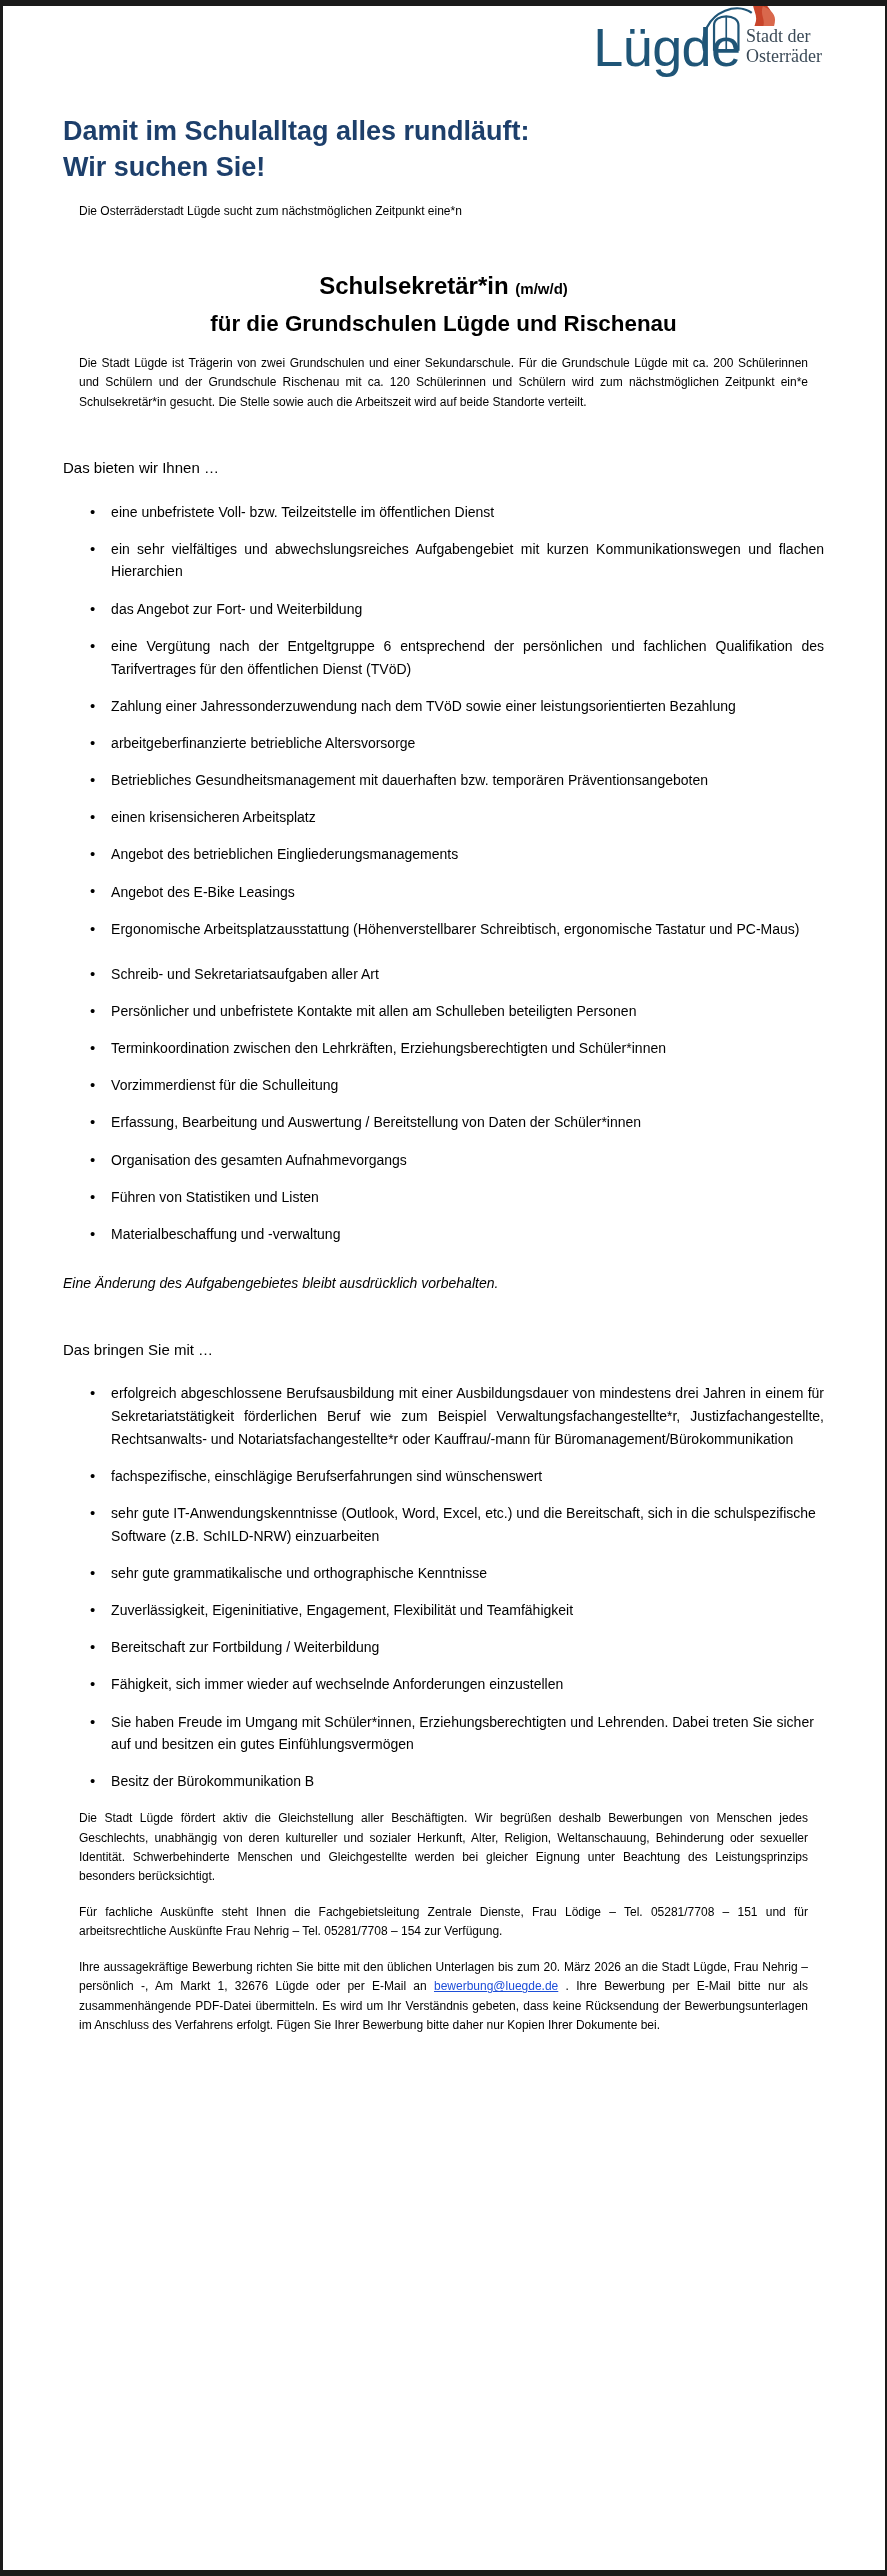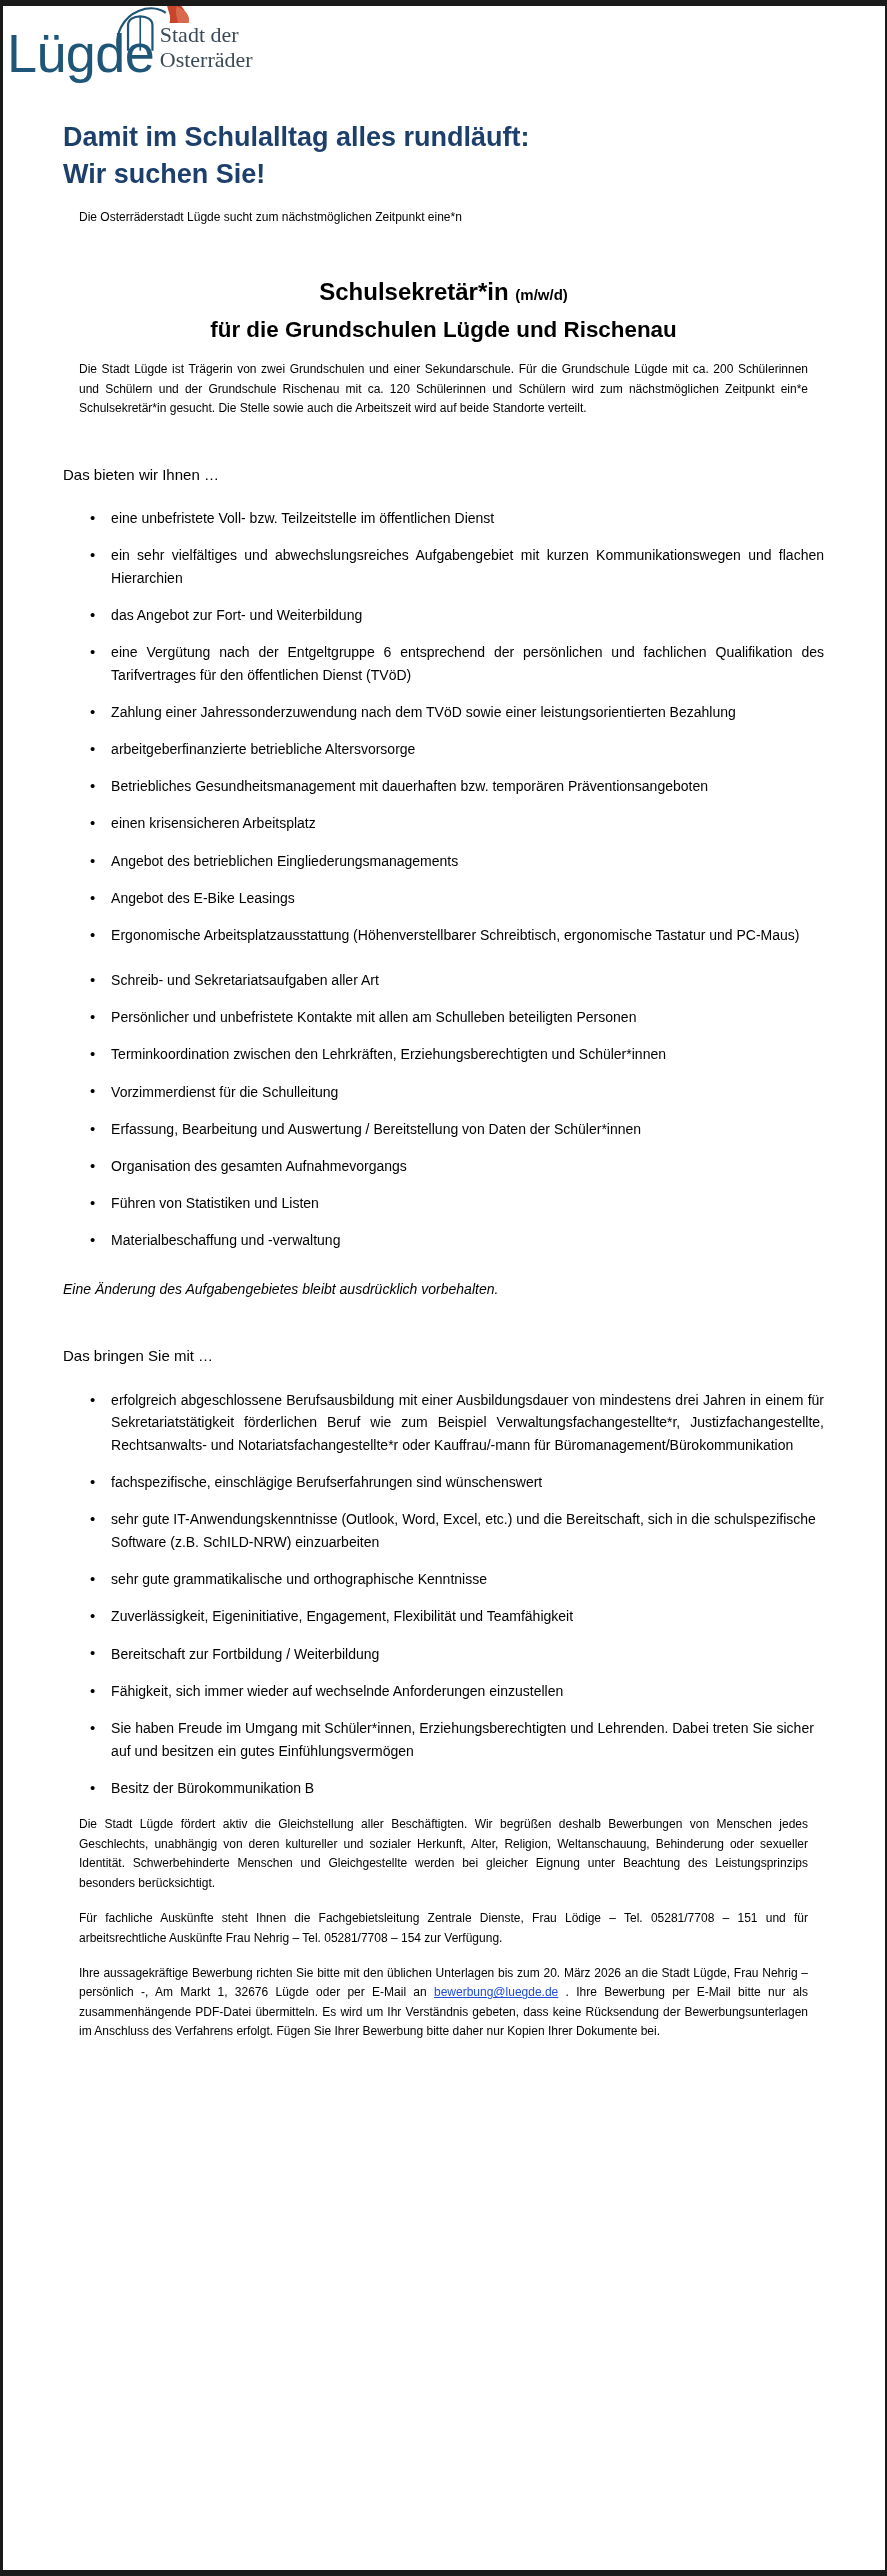--- a/index.html
+++ b/index.html
@@ -27,23 +27,23 @@
   }
 
   .inner {
     padding: 0 61px 0 60px;
     box-sizing: border-box;
   }
 
   
   .logo-block {
     display: flex;
-    justify-content: flex-start;
+    justify-content: flex-end;
     align-items: flex-start;
-    padding: 17px 63px 0 4px;
+    padding: 17px 63px 0 12px;
     box-sizing: border-box;
   }
   .logo {
     position: relative;
     display: flex;
     align-items: flex-end;
     gap: 5.6px;
   }
   .logo-mark {
     position: absolute;
@@ -57,21 +57,21 @@
     font-size: 54px;
     line-height: 0.92;
     color: #1f5577;
     letter-spacing: -0.6px;
     font-weight: 400;
     position: relative;
     z-index: 1;
   }
   .logo-sub {
     font-family: "Liberation Serif", serif;
-    font-size: 22px;
+    font-size: 18px;
     line-height: 1.12;
     color: #3b4a57;
     padding-bottom: 6.7px;
     position: relative;
     z-index: 2;
     background: #ffffff;
   }
 
   
   .headline {

